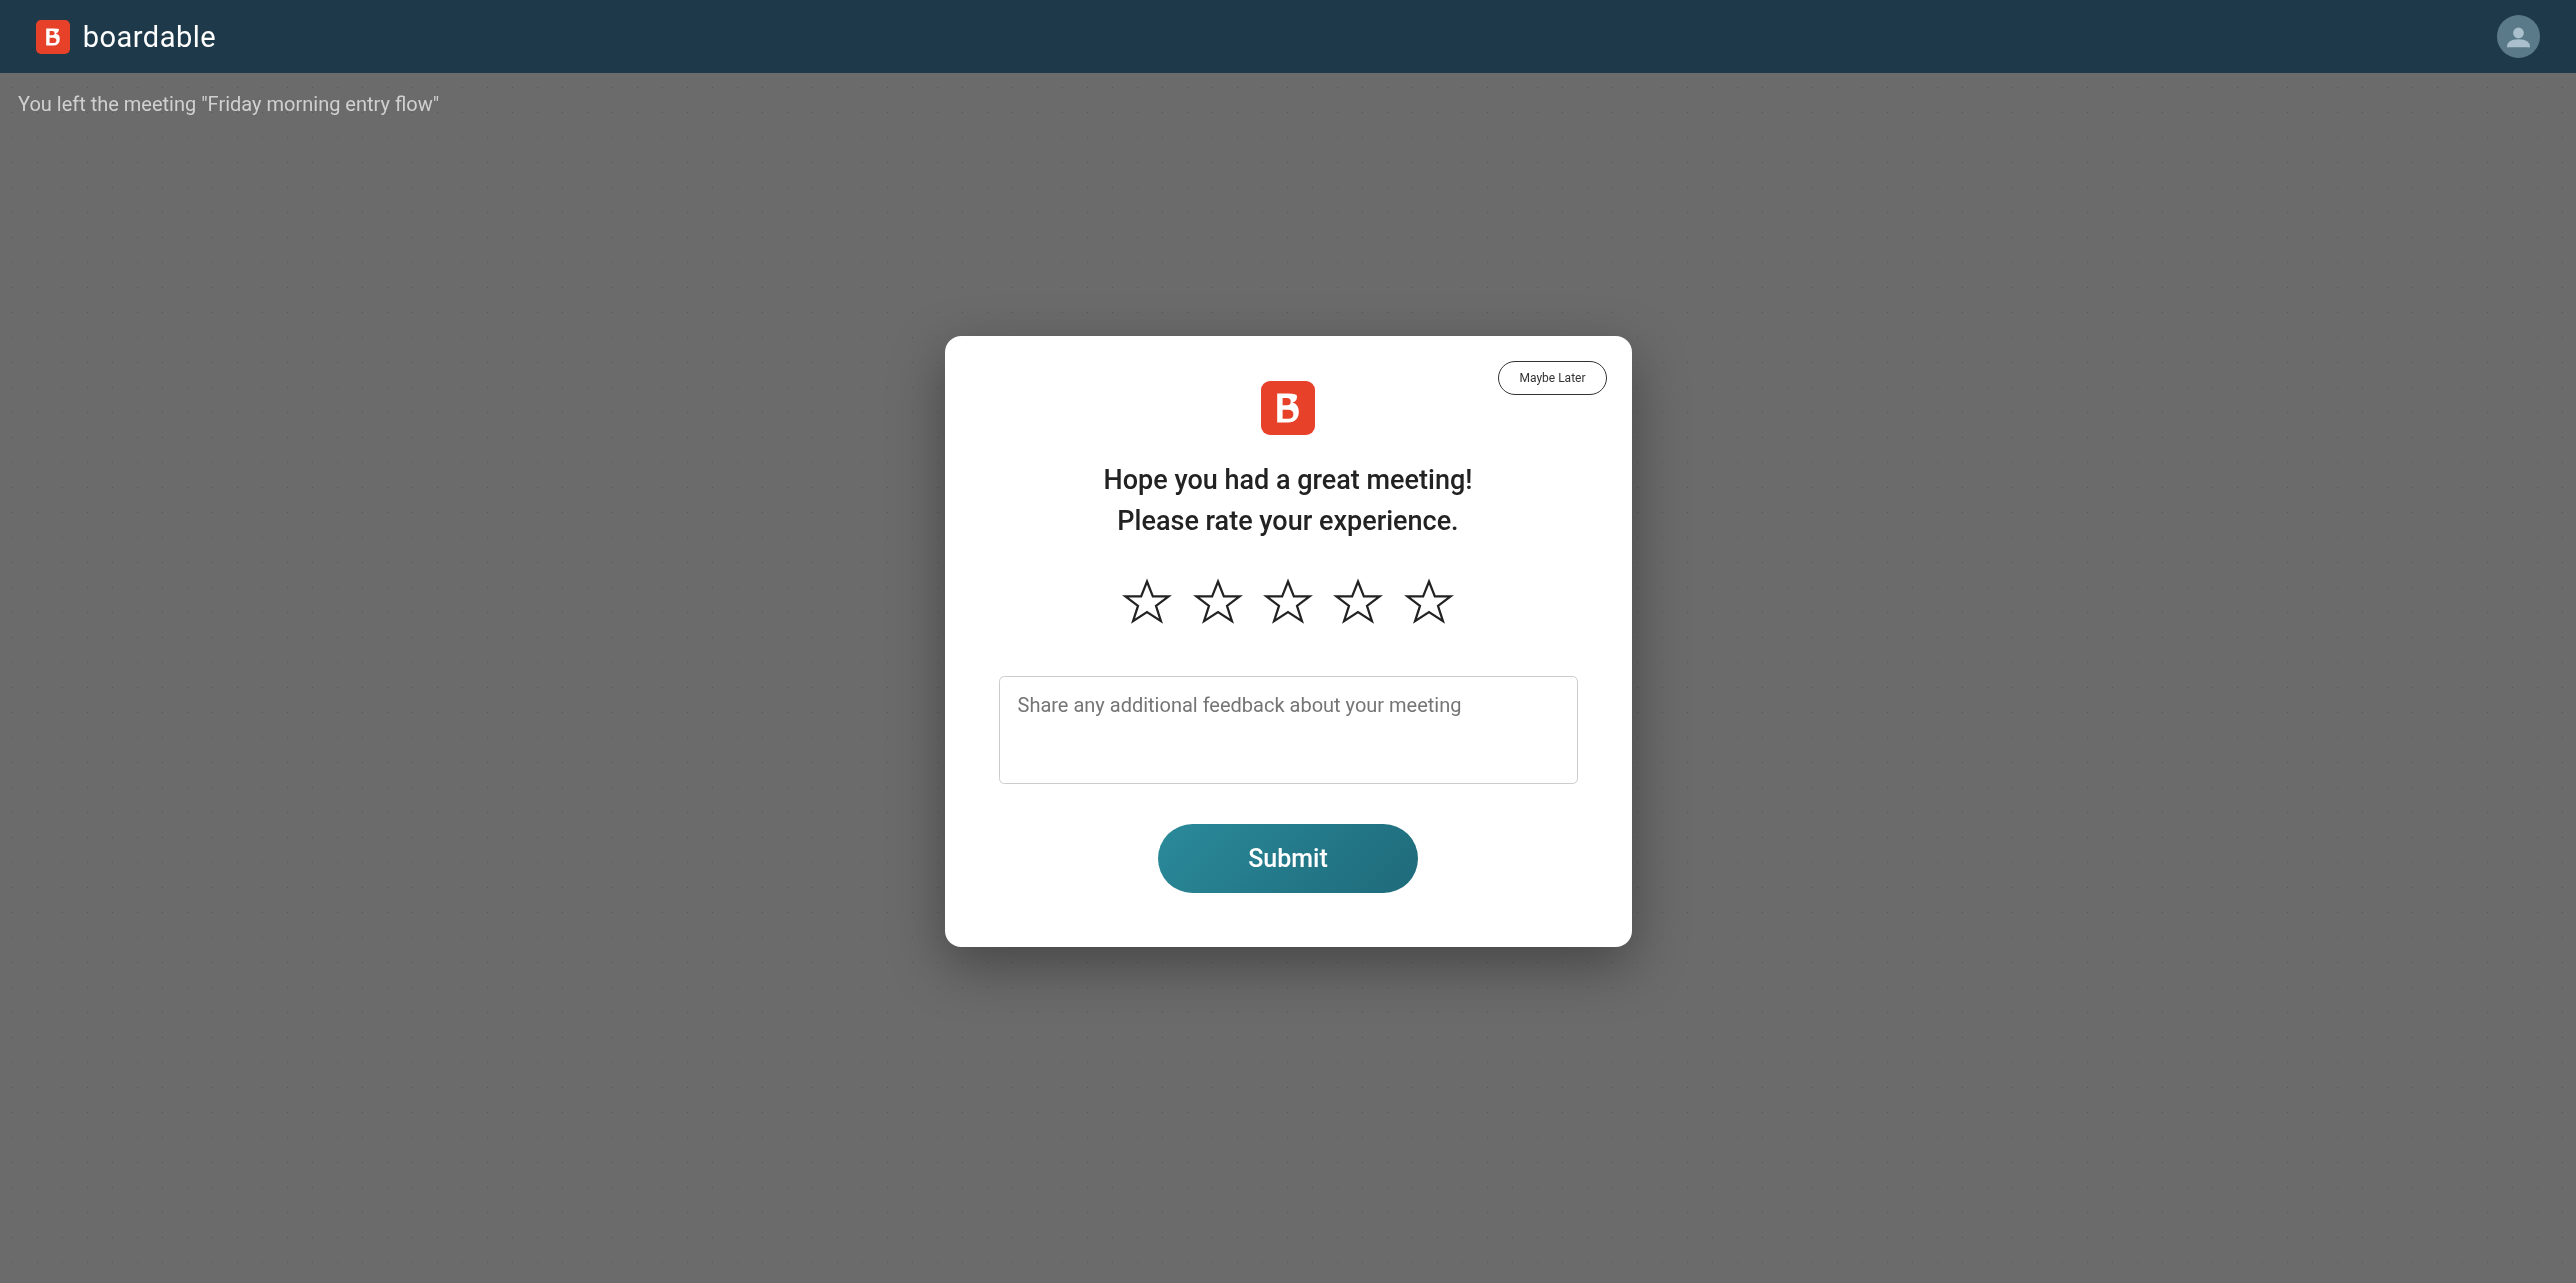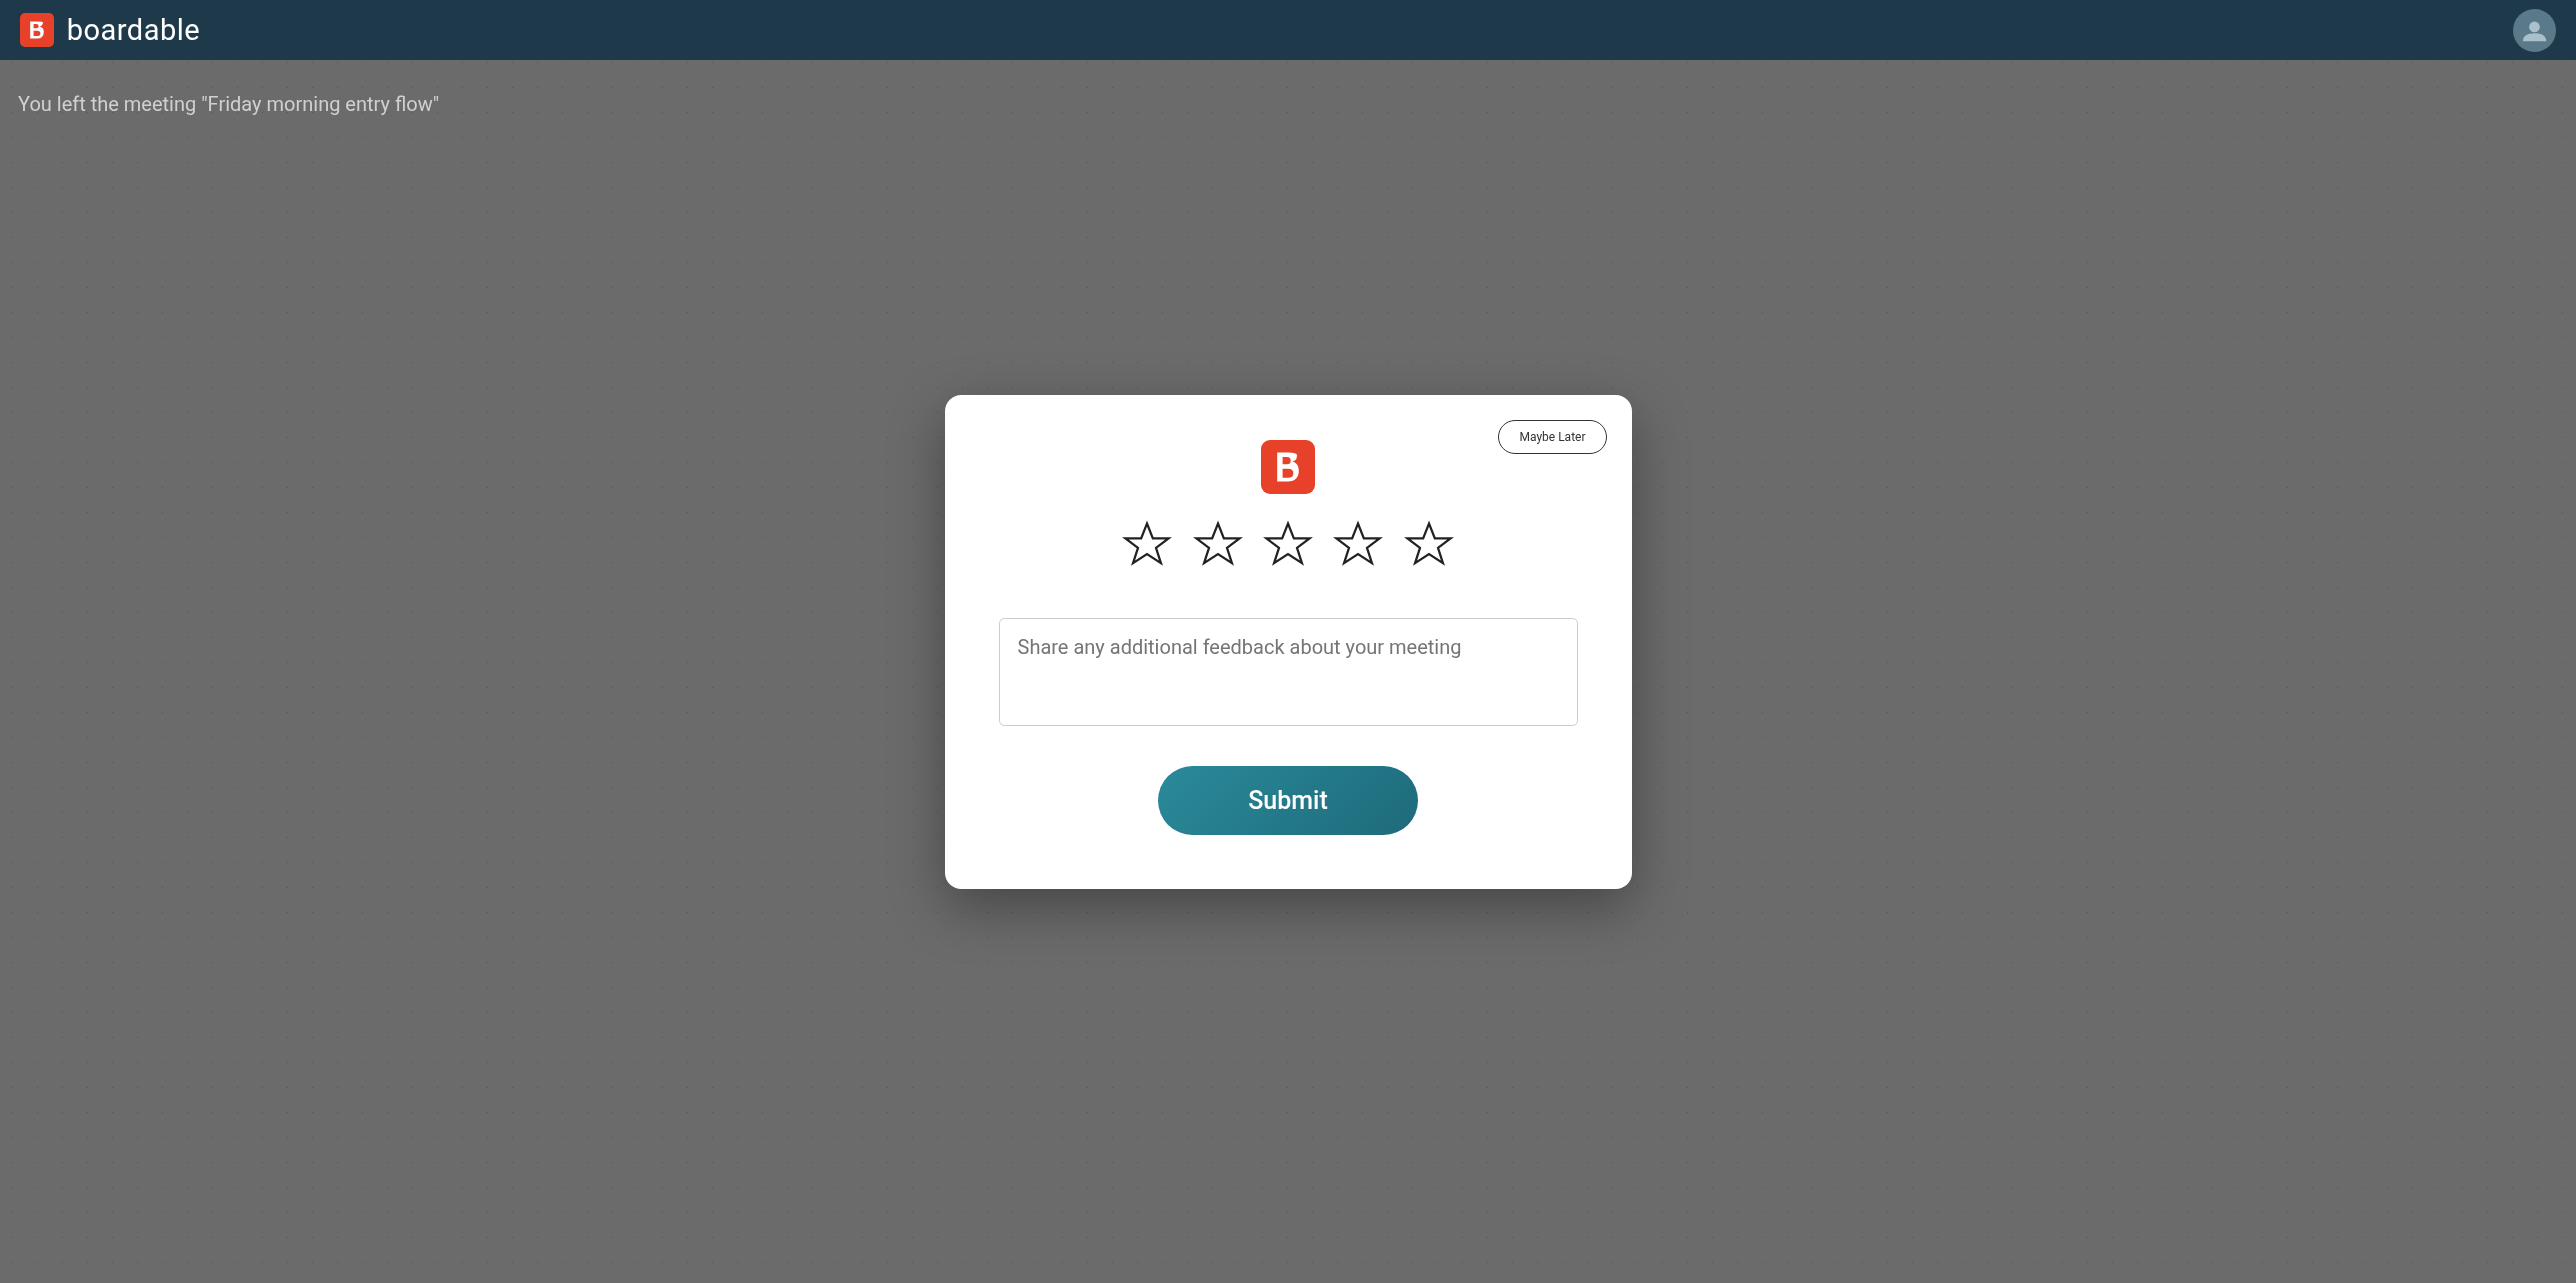--- a/index.html
+++ b/index.html
@@ -25,25 +25,25 @@
       background-image: radial-gradient(circle, #555 0.9px, transparent 0.9px);
       background-size: 25px 25px;
       z-index: 0;
     }
 
     
     .navbar {
       position: relative;
       z-index: 10;
       background-color: #1e3a4a;
-      height: 60px;
+      height: 73px;
       display: flex;
       align-items: center;
       justify-content: space-between;
-      padding: 0 20px;
+      padding: 0 36px;
     }
 
     .navbar-brand {
       display: flex;
       align-items: center;
       gap: 12.7px;
     }
 
     .navbar-logo-icon {
       width: 34px;
@@ -222,20 +222,24 @@
 
     
     <div class="modal-logo">
       <svg class="modal-logo-icon" viewBox="0 0 60 60" fill="none" xmlns="http://www.w3.org/2000/svg">
         <rect width="60" height="60" rx="10" fill="#e8412a"></rect>
         <path d="M18 14 L18 46 L30 46 Q42 46 42 34 Q42 26 35 24 Q40 23 40 17 Q40 14 30 14 Z M24 19 L29 19 Q33 19 33 23 Q33 27 29 27 L24 27 Z M24 32 L30 32 Q36 32 36 37 Q36 42 30 42 L24 42 Z" fill="white"></path>
       </svg>
     </div>
 
     
+    <div class="modal-heading">
+      <span>Hope you had a great meeting!</span><br>
+      <span>Please rate your experience.</span>
+    </div>
 
     
     <div class="stars-container">
       <svg class="star" viewBox="0 0 60 60" fill="none" xmlns="http://www.w3.org/2000/svg">
         <path d="M30 5 L36.5 21.5 L54 21.5 L40 32 L45.5 49 L30 39 L14.5 49 L20 32 L6 21.5 L23.5 21.5 Z" stroke="#222" stroke-width="2.5" fill="none"></path>
       </svg>
       <svg class="star" viewBox="0 0 60 60" fill="none" xmlns="http://www.w3.org/2000/svg">
         <path d="M30 5 L36.5 21.5 L54 21.5 L40 32 L45.5 49 L30 39 L14.5 49 L20 32 L6 21.5 L23.5 21.5 Z" stroke="#222" stroke-width="2.5" fill="none"></path>
       </svg>
       <svg class="star" viewBox="0 0 60 60" fill="none" xmlns="http://www.w3.org/2000/svg">

